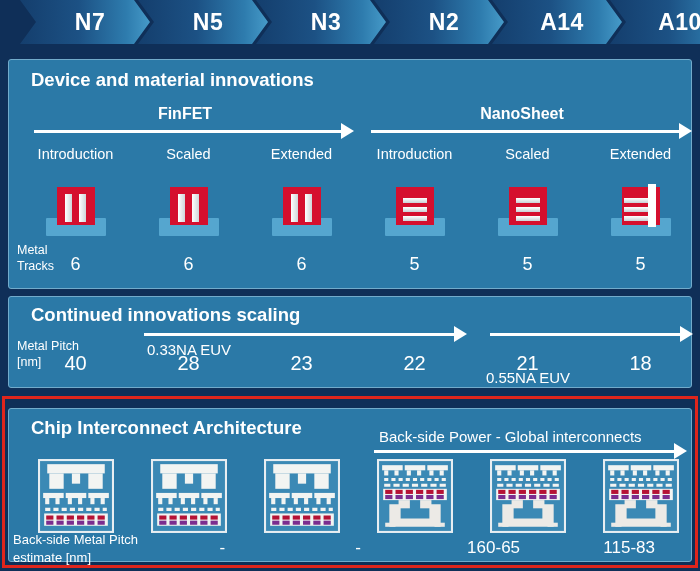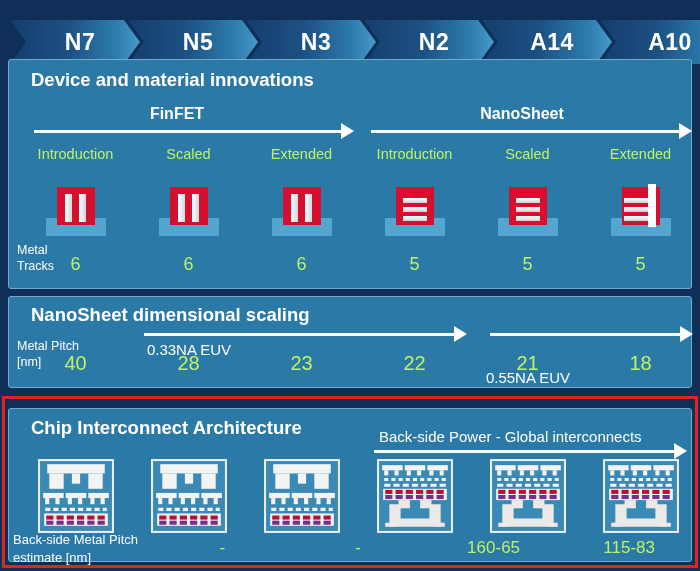--- a/index.html
+++ b/index.html
@@ -1,21 +1,21 @@
 <!DOCTYPE html>
 <html><head>
 <meta charset="utf-8">
 <style>
   * { margin:0; padding:0; box-sizing:border-box; }
   body { background:#0f2f58; font-family:"Liberation Sans", sans-serif; }
   .canvas { position:relative; width:700px; height:571px; background:#0f2f58; overflow:hidden; }
 
   
-  .chevrons { position:absolute; top:20px; left:0; width:700px; height:44px;
-    display:flex; overflow:hidden; padding-left:10px; }
+  .chevrons { position:absolute; top:0; left:0; width:700px; height:44px;
+    display:flex; overflow:hidden; padding-left:20px; }
   .chev { flex:0 0 130px; margin-left:-12px; height:44px;
     clip-path:polygon(0 0, calc(100% - 16px) 0, 100% 50%, calc(100% - 16px) 100%, 0 100%, 16px 50%);
     background:linear-gradient(90deg,#143e6d 0%,#1c5184 45%,#2e7cae 82%,#469ac8 100%);
     display:flex; align-items:center; justify-content:center; }
   .chev:first-child { margin-left:0; }
   .chev span { color:#fff; font-weight:bold; font-size:23px; letter-spacing:.5px; padding-left:10px; }
 
   
   .panel { position:absolute; left:8px; width:684px; background:#2b79a7;
     border:1px solid #72abcb; border-radius:3px; }
@@ -26,21 +26,21 @@
 
   
   .arrow { position:absolute; height:3px; background:#fff; }
   .arrow::after { content:""; position:absolute; right:-13px; top:-7px;
     border-left:13px solid #fff; border-top:8px solid transparent; border-bottom:8px solid transparent; }
   .arrow-label { position:absolute; color:#fff; font-weight:bold; font-size:16px; text-align:center; }
   .arrow-label.thin { font-weight:normal; font-size:15px; }
 
   
   .cols { position:absolute; left:10px; width:678px; display:flex; }
-  .cols > div { flex:1; display:flex; flex-direction:column; align-items:center; color:#bef264; }
+  .cols > div { flex:1; display:flex; flex-direction:column; align-items:center; color:#ffffff; }
   .stages { top:86px; font-size:14.5px; color:#fff; }
   .stages > div { font-weight:normal; }
   .vals1 { top:194px; font-size:18px; }
   .vals2 { top:55px; font-size:20px; }
   .vals3 { top:129px; font-size:17px; }
 
   .row-label { position:absolute; color:#fff; line-height:1.25; }
   .rl1 { left:8px; top:183px; font-size:12.5px; }
   .rl2 { left:8px; top:42px; font-size:12.5px; }
   .rl3 { left:4px; top:122px; font-size:13px; line-height:1.35; }
@@ -171,21 +171,21 @@
         <span>A14</span>
       </div>
     <div class="chev">
         <span>A10</span>
       </div>
   </div>
 
   <section class="panel p1">
     <h2 class="panel-title" style="top:9px;">Device and material innovations</h2>
 
-    <div class="arrow-label" style="left:108px; width:120px; top:45px;">FinFET</div>
+    <div class="arrow-label" style="left:116px; width:120px; top:45px;">FinFET</div>
     <div class="arrow" style="left:25px; top:70px; width:307px;"></div>
 
     <div class="arrow-label" style="left:445px; width:136px; top:45px;">NanoSheet</div>
     <div class="arrow" style="left:362px; top:70px; width:308px;"></div>
 
     <div class="cols stages">
       <div>Introduction</div>
       <div>Scaled</div>
       <div>Extended</div>
       <div>Introduction</div>
@@ -263,21 +263,21 @@
       <div>6</div>
       <div>6</div>
       <div>6</div>
       <div>5</div>
       <div>5</div>
       <div>5</div>
     </div>
   </section>
 
   <section class="panel p2">
-    <h2 class="panel-title" style="top:7px;">NanoSheet dimensional scaling</h2>
+    <h2 class="panel-title" style="top:7px;">Continued innovations scaling</h2>
 
     <div class="arrow" style="left:135px; top:36px; width:310px;"></div>
     <div class="arrow-label thin" style="left:110px; width:140px; top:44px;">0.33NA EUV</div>
 
     <div class="arrow" style="left:481px; top:36px; width:190px;"></div>
     <div class="arrow-label thin" style="left:449px; width:140px; top:44px;margin-top:28px;">0.55NA EUV</div>
 
     <div class="row-label rl2">
       <div>Metal Pitch</div>
       <div>[nm]</div>

